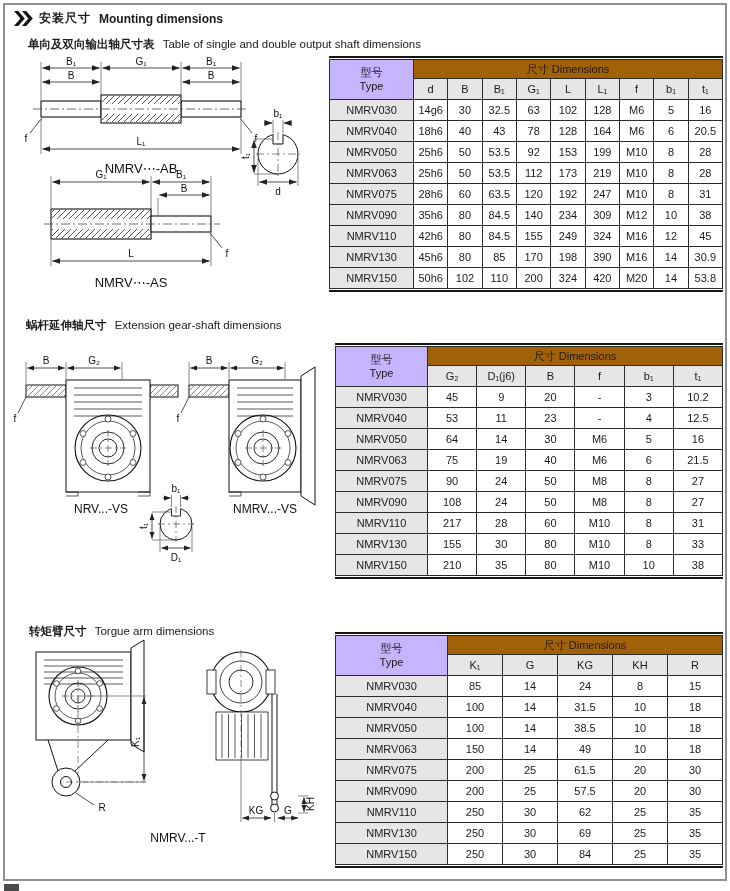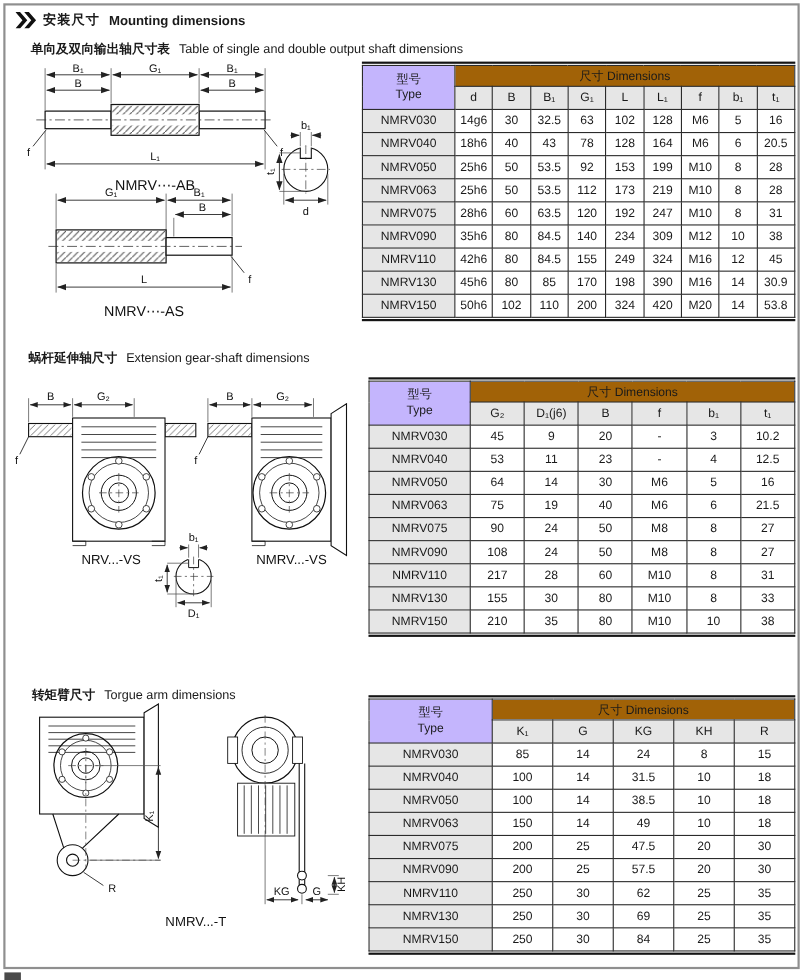--- a/index.html
+++ b/index.html
@@ -641,21 +641,21 @@
           <td>150</td>
           <td>14</td>
           <td>49</td>
           <td>10</td>
           <td>18</td>
         </tr>
         <tr>
           <td class="type-cell">NMRV075</td>
           <td>200</td>
           <td>25</td>
-          <td>47.5</td>
+          <td>61.5</td>
           <td>20</td>
           <td>30</td>
         </tr>
         <tr>
           <td class="type-cell">NMRV090</td>
           <td>200</td>
           <td>25</td>
           <td>57.5</td>
           <td>20</td>
           <td>30</td>

